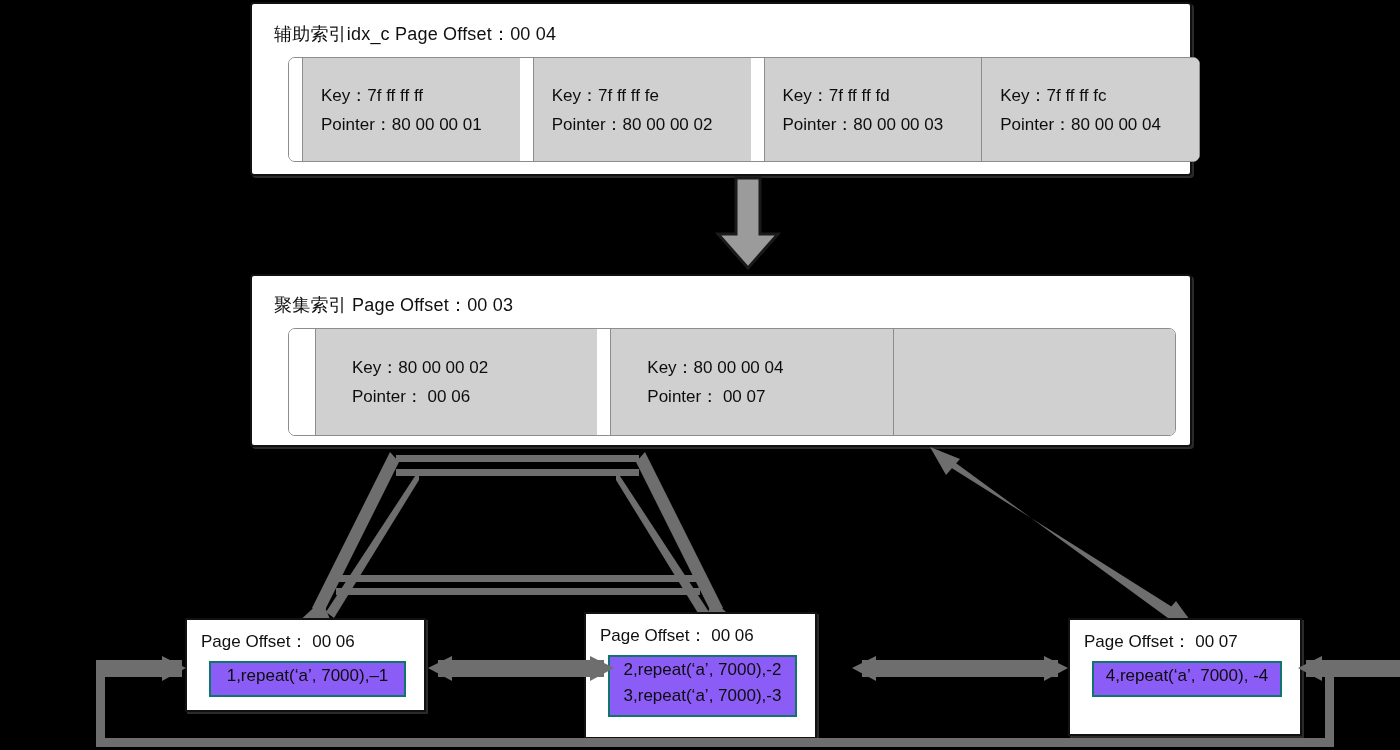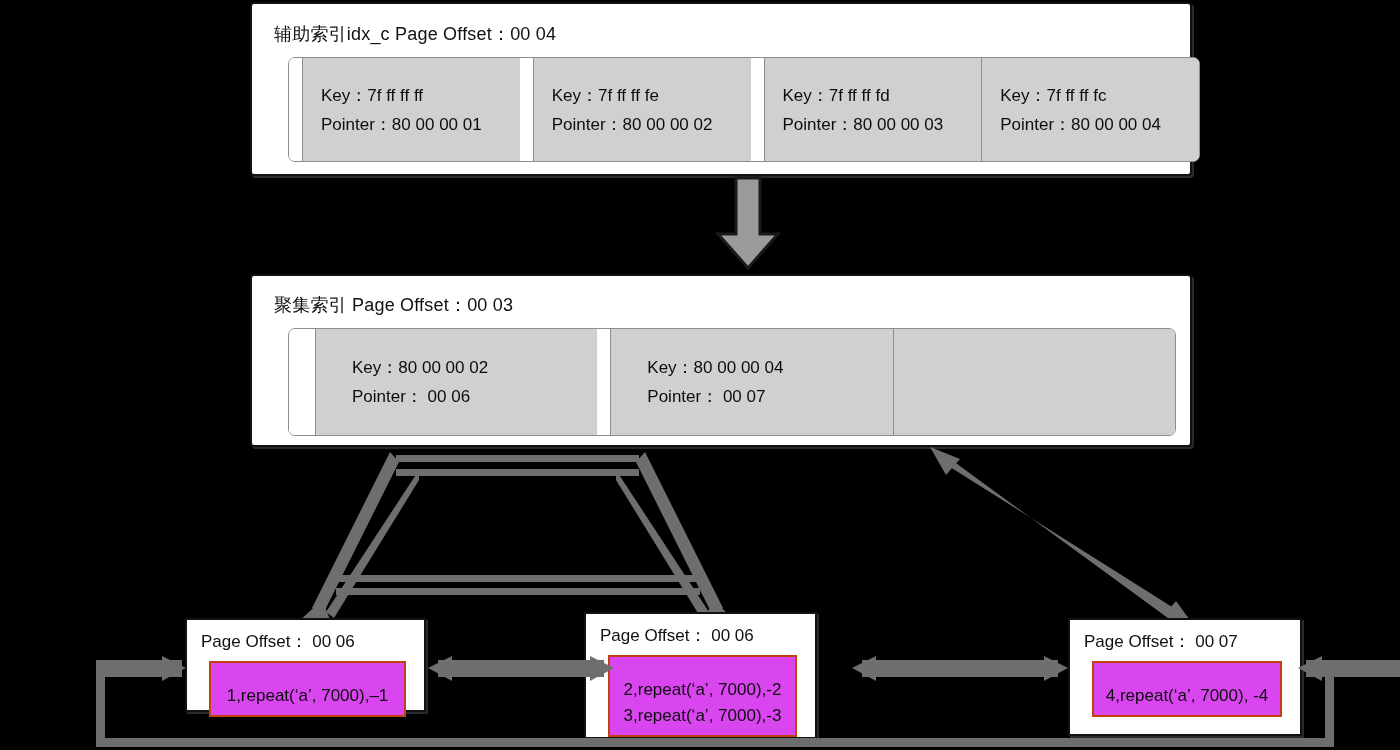--- a/index.html
+++ b/index.html
@@ -81,24 +81,24 @@
     left: 14px;
     font-size: 17px;
     color: #101010;
     white-space: nowrap;
   }
   .leaf-rows {
     position: absolute;
     left: 22px;
     right: 18px;
     top: 41px;
-    border: 2px solid #c2410c;
-    box-sizing: border-box;
-    padding: 20px 8px 6px 8px;
-    background: #d946ef;
+    border: 2px solid #0f766e;
+    box-sizing: border-box;
+    padding: 0 8px 6px 8px;
+    background: #8b5cf6;
   }
   .leaf-rows .rec {
     font-size: 17px;
     color: #0d0d0d;
     white-space: nowrap;
     line-height: 26px;
     text-align: center;
   }
 
   

